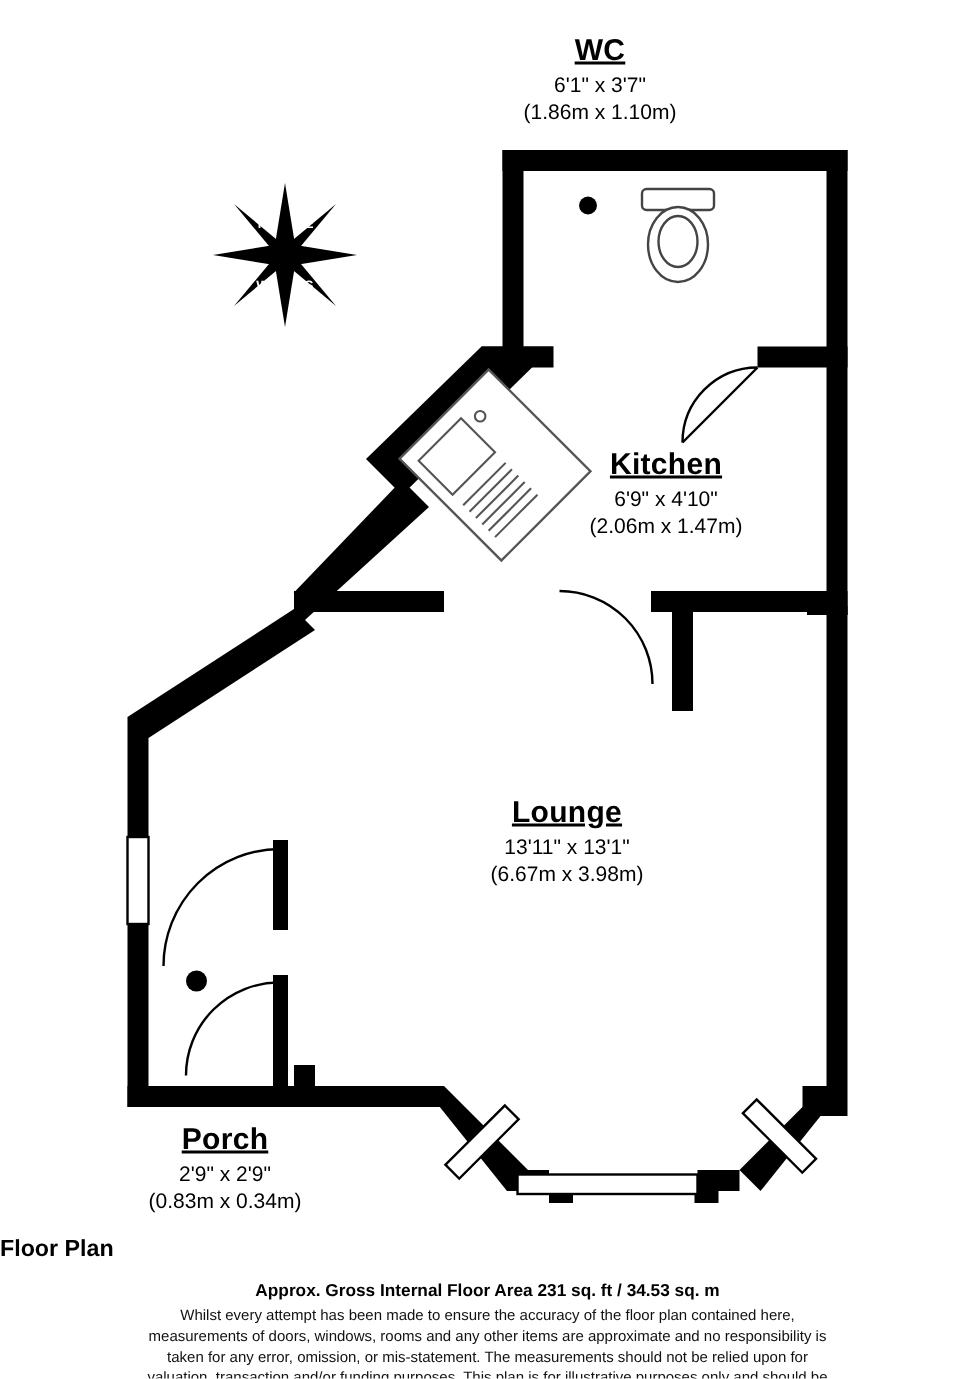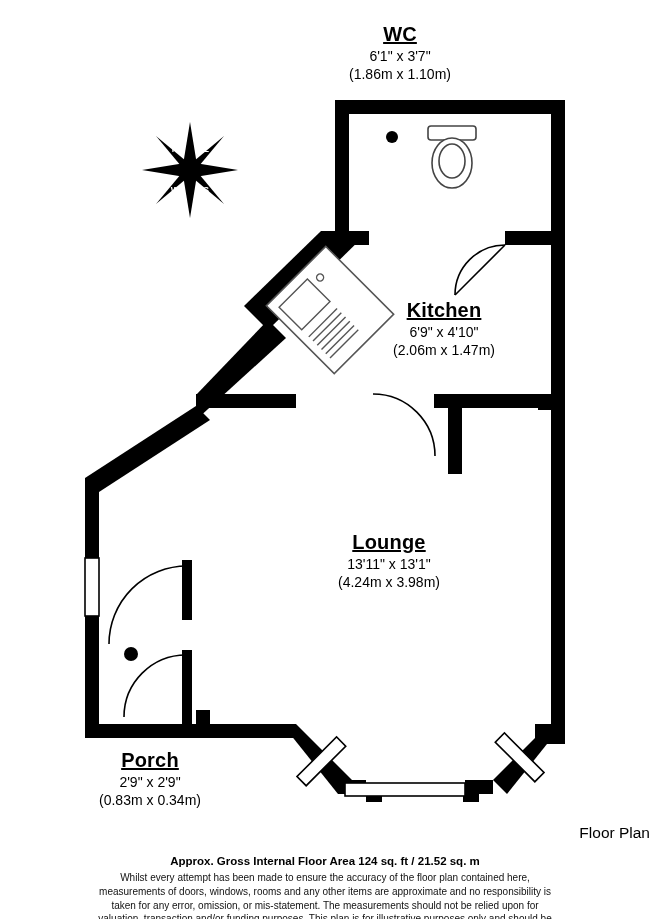--- a/index.html
+++ b/index.html
@@ -44,38 +44,38 @@
     width: 200px;
   }
   
   #label-kitchen {
     left: 344px;
     top: 298px;
     width: 200px;
   }
   
   #label-lounge {
-    left: 289px;
+    left: 278px;
     top: 530px;
     width: 200px;
     text-align: center;
   }
   
   #label-porch {
     left: 50px;
     top: 748px;
     width: 200px;
   }
   #floor-plan-title {
     position: absolute;
     left: 0;
     top: 824px;
     width: 650px;
-    text-align: right;
-    font-weight: normal;
+    text-align: left;
+    font-weight: bold;
     font-size: 15.5px;
   }
   #area-line {
     position: absolute;
     left: 0;
     top: 855px;
     width: 650px;
     text-align: center;
     font-weight: bold;
     font-size: 11.5px;
@@ -222,24 +222,24 @@
 
 <div class="label" id="label-kitchen">
   <div class="name">Kitchen</div>
   <div class="dim">6'9" x 4'10"</div>
   <div class="dim">(2.06m x 1.47m)</div>
 </div>
 
 <div class="label" id="label-lounge">
   <div class="name">Lounge</div>
   <div class="dim">13'11" x 13'1"</div>
-  <div class="dim">(4.24m x 3.98m)</div>
+  <div class="dim">(6.67m x 3.98m)</div>
 </div>
 
 <div class="label" id="label-porch">
   <div class="name">Porch</div>
   <div class="dim">2'9" x 2'9"</div>
   <div class="dim">(0.83m x 0.34m)</div>
 </div>
 
 <div id="floor-plan-title">Floor Plan</div>
-<div id="area-line">Approx. Gross Internal Floor Area 124 sq. ft / 21.52 sq. m</div>
+<div id="area-line">Approx. Gross Internal Floor Area 231 sq. ft / 34.53 sq. m</div>
 <div id="disclaimer">Whilst every attempt has been made to ensure the accuracy of the floor plan contained here, measurements of doors, windows, rooms and any other items are approximate and no responsibility is taken for any error, omission, or mis-statement. The measurements should not be relied upon for valuation, transaction and/or funding purposes. This plan is for illustrative purposes only and should be used as such by any prospective purchaser or tenant.</div>
 
 </body></html>

